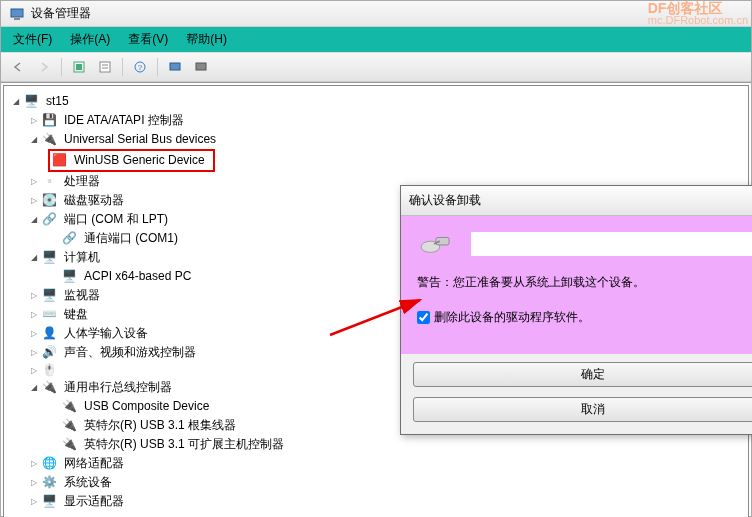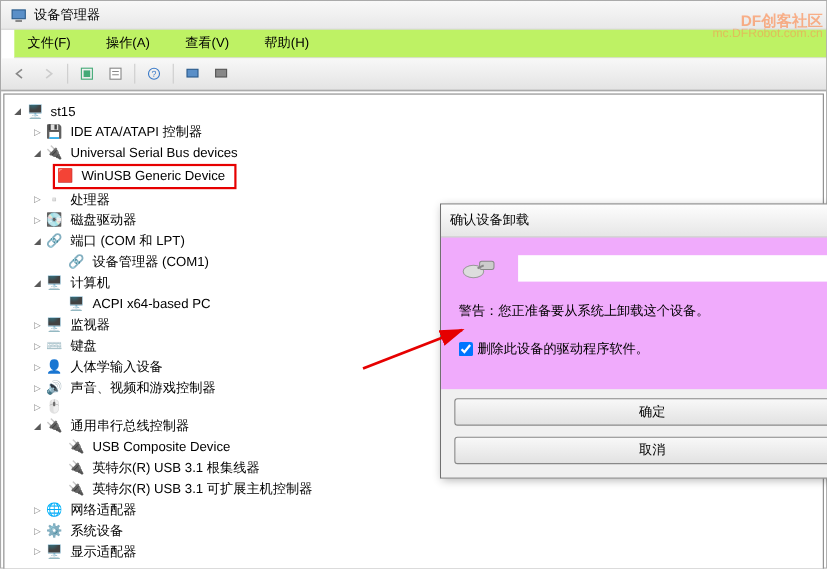--- a/index.html
+++ b/index.html
@@ -1,20 +1,20 @@
 <!DOCTYPE html>
 <html><head>
 <meta charset="utf-8">
 <style>
 * { box-sizing: border-box; margin: 0; padding: 0; }
 body { font-family: "Microsoft YaHei", "Segoe UI", Tahoma, sans-serif; font-size: 12px; background: #fff; width: 752px; height: 517px; overflow: hidden; position: relative; }
 .window { border: 1px solid #aaa; background: #fff; height: 517px; display: flex; flex-direction: column; }
 .titlebar { background: linear-gradient(to bottom, #f8f8f8, #e8e8e8); padding: 4px 8px; display: flex; align-items: center; gap: 6px; border-bottom: 1px solid #ccc; }
 .titlebar .icon { width: 16px; height: 16px; display: inline-flex; align-items: center; justify-content: center; }
-.menubar { background: #bef264; padding: 2px 4px; border-bottom: 1px solid #ddd; display: flex; gap: 16px; margin-left: 12px; }
+.menubar { background: #14b8a6; padding: 2px 4px; border-bottom: 1px solid #ddd; display: flex; gap: 2px; }
 .menubar span { padding: 2px 8px; cursor: default; }
 .toolbar { background: linear-gradient(to bottom, #f8f8f8, #e4e4e4); padding: 3px 6px; border-bottom: 1px solid #ccc; display: flex; gap: 4px; align-items: center; }
 .tb-btn { width: 22px; height: 22px; border: 1px solid transparent; display: inline-flex; align-items: center; justify-content: center; border-radius: 2px; }
 .tb-sep { width: 1px; height: 18px; background: #ccc; margin: 0 2px; }
 .content { flex: 1; display: flex; border-top: 1px solid #999; }
 .tree-panel { flex: 1; background: #fff; padding: 6px 4px; overflow: auto; border: 1px solid #888; margin: 2px; }
 .tree-node { white-space: nowrap; line-height: 19px; display: flex; align-items: center; }
 .expander { width: 12px; height: 12px; display: inline-flex; align-items: center; justify-content: center; cursor: pointer; margin-right: 2px; font-size: 10px; color: #666; }
 .exp-open::before { content: "◢"; font-size: 8px; color: #595959; }
 .exp-closed::before { content: "▷"; font-size: 8px; color: #888; }
@@ -29,21 +29,21 @@
 .dialog-close { width: 24px; height: 16px; border: 1px solid #a0a0a0; background: linear-gradient(to bottom, #f4f4f4, #ddd); border-radius: 2px; display: flex; align-items: center; justify-content: center; font-size: 10px; cursor: pointer; color: #555; }
 .dialog-body { padding: 14px 16px 10px 16px; background: #f0abfc; }
 .dialog-icon-row { display: flex; align-items: center; gap: 16px; margin-bottom: 16px; }
 .dev-icon { width: 38px; height: 28px; }
 .dialog-device-name { flex: 1; height: 24px; background: #fff; }
 .dialog-warning { margin-bottom: 18px; font-size: 12px; }
 .dialog-checkbox-row { display: flex; align-items: center; gap: 4px; margin-bottom: 18px; }
 .dialog-buttons { display: flex; justify-content: flex-end; gap: 10px; padding: 8px 12px 12px; background: #f0f0f0; flex-direction: column; }
 .dlg-btn { min-width: 72px; padding: 3px 12px; border: 1px solid #888; background: linear-gradient(to bottom, #f8f8f8, #e2e2e2); border-radius: 3px; cursor: pointer; font-size: 12px; }
 .arrow { position: absolute; left: 325px; top: 290px; pointer-events: none; }
-.watermark { position: absolute; right: 4px; top: 13px; color: rgba(255,140,80,0.5); font-size: 11px; text-align: right; line-height: 12px; margin-left: 48px; }
+.watermark { position: absolute; right: 4px; top: 2px; color: rgba(255,140,80,0.5); font-size: 11px; text-align: left; line-height: 12px; margin-left: 48px; }
 .watermark .wm-brand { font-size: 14px; color: rgba(255,120,50,0.55); font-weight: bold; }
 input[type=checkbox] { width: 13px; height: 13px; }
 </style>
 </head>
 <body>
 
 <div class="window">
   <div class="titlebar">
     <span class="icon">
       <svg width="16" height="16" viewBox="0 0 16 16">
@@ -140,21 +140,21 @@
           <span class="node-label">磁盘驱动器</span>
         </div>
       <div class="tree-node indent-1">
           <span class="expander exp-open"></span>
           <span class="node-icon">🔗</span>
           <span class="node-label">端口 (COM 和 LPT)</span>
         </div>
       <div class="tree-node indent-2">
           <span class="expander"></span>
           <span class="node-icon">🔗</span>
-          <span class="node-label">设备管理器 (COM1)</span>
+          <span class="node-label">通信端口 (COM1)</span>
         </div>
       <div class="tree-node indent-1">
           <span class="expander exp-open"></span>
           <span class="node-icon">🖥️</span>
           <span class="node-label">计算机</span>
         </div>
       <div class="tree-node indent-2">
           <span class="expander"></span>
           <span class="node-icon">🖥️</span>
           <span class="node-label">ACPI x64-based PC</span>

